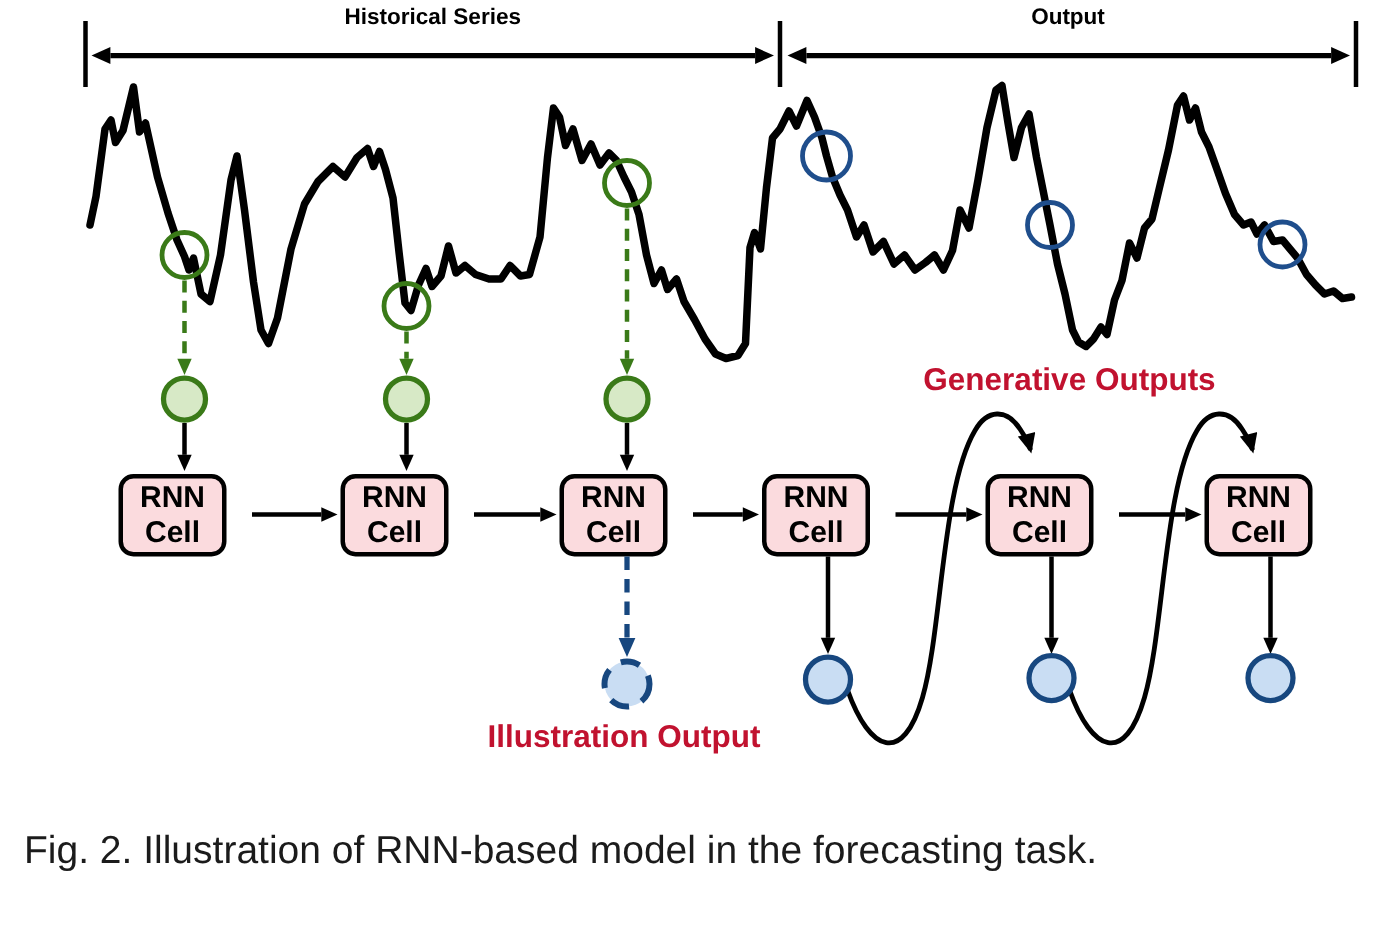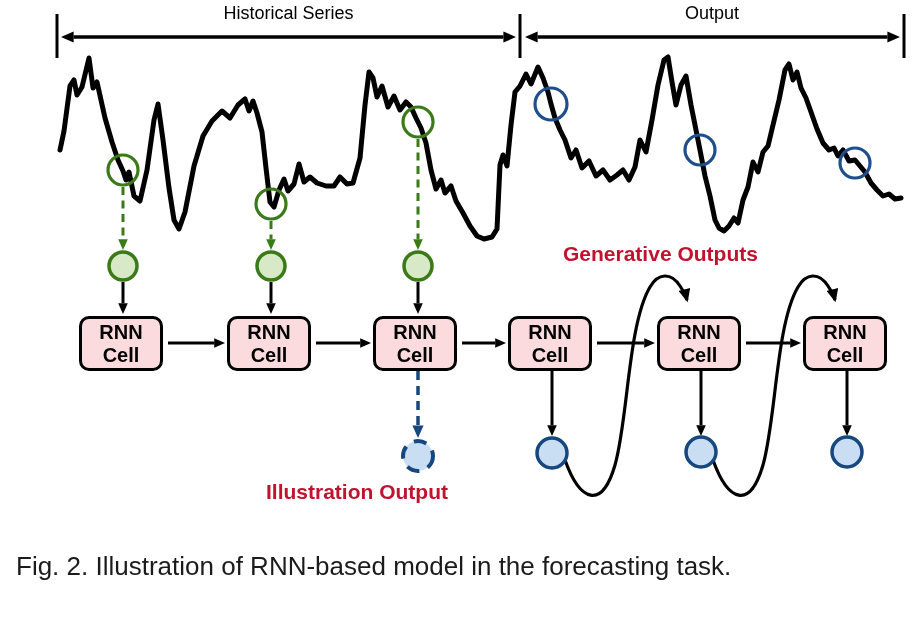--- a/index.html
+++ b/index.html
@@ -1,25 +1,25 @@
 <!DOCTYPE html>
 <html><head>
 <meta charset="utf-8">
 <style>
   html,body{margin:0;padding:0;background:#ffffff;}
   .page{position:relative;width:920px;height:634px;background:#ffffff;overflow:hidden;
         font-family:"Liberation Sans",sans-serif;}
-  .rnn-cell{position:absolute;top:316px;width:84px;height:55px;box-sizing:border-box;
+  .rnn-cell{position:absolute;top:316px;width:72px;height:55px;box-sizing:border-box;
         background:#fbdbde;border:3px solid #000;border-radius:10px;z-index:1;
         display:flex;flex-direction:column;align-items:center;justify-content:center;
         font-weight:bold;font-size:20px;line-height:23px;color:#000;}
   #diagram-svg{position:absolute;left:0;top:0;z-index:2;pointer-events:none;}
-  .measure-label{position:absolute;z-index:3;text-align:center;font-weight:normal;
-        font-size:18px;color:#000;}
-  .red-label{position:absolute;z-index:3;font-weight:bold;
+  .measure-label{position:absolute;z-index:3;text-align:center;font-weight:bold;
+        font-size:15px;color:#000;}
+  .red-label{position:absolute;z-index:3;text-align:center;font-weight:bold;
         font-size:21px;color:#c1122f;}
   .caption{position:absolute;left:16px;top:551px;z-index:3;font-size:26px;color:#1b1b1b;}
 </style>
 </head>
 <body>
 
 <div class="page">
 
   <svg id="diagram-svg" width="920" height="540" viewBox="0 0 920 540">
       <defs>

